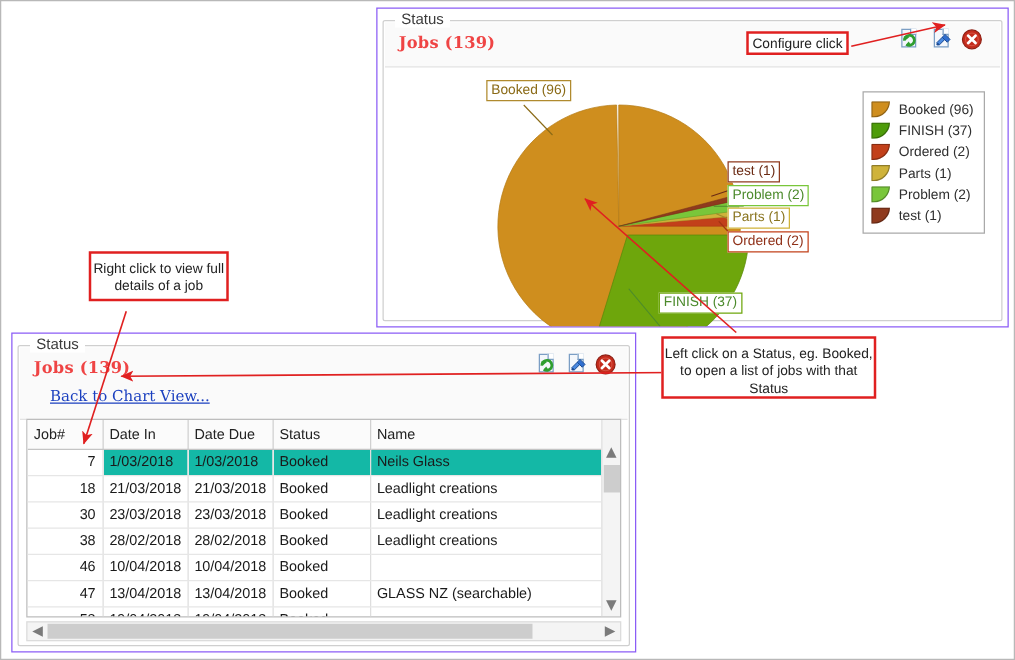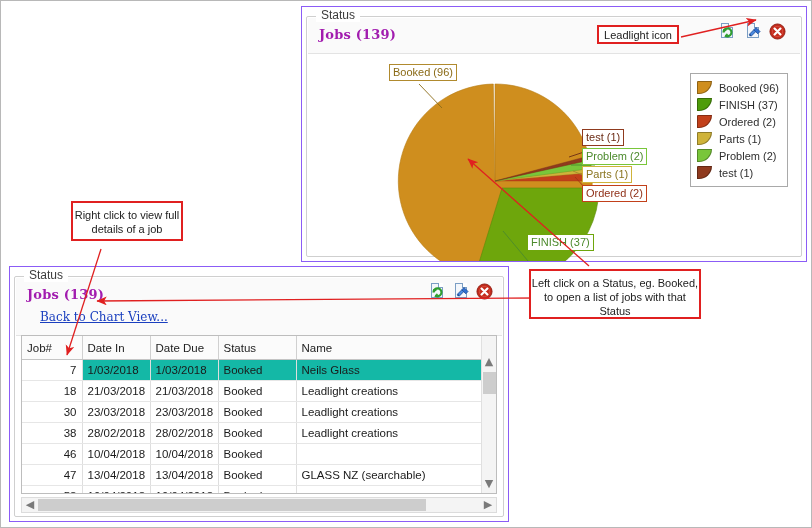--- a/index.html
+++ b/index.html
@@ -49,21 +49,21 @@
     background: #fafafa;
     border-bottom: 1px solid #e3e3e3;
     box-sizing: border-box;
   }
   .panel-title {
     position: absolute;
     left: 12px; top: 10px;
     font-family: "DejaVu Serif", "Liberation Serif", serif;
     font-size: 13px;
     font-weight: bold;
-    color: #a21caf;
+    color: #ef4444;
     letter-spacing: 0.2px;
   }
 
   
   .tb {
     position: absolute;
     top: 5px;
     width: 20px; height: 20px;
     cursor: pointer;
   }
@@ -467,19 +467,19 @@
 
     <line x1="680" y1="36" x2="755" y2="19" stroke="#e02020" stroke-width="1.3" marker-end="url(#ah)"></line>
 
     <line x1="100" y1="248" x2="66" y2="354" stroke="#e02020" stroke-width="1.3" marker-end="url(#ah)"></line>
 
     <line x1="588" y1="265" x2="467" y2="158" stroke="#e02020" stroke-width="1.3" marker-end="url(#ah)"></line>
 
     <line x1="540" y1="297" x2="96" y2="300" stroke="#e02020" stroke-width="1.3" marker-end="url(#ah)"></line>
   </svg>
 
-  <div class="callout" style="left:596px; top:24px; width:82px; height:19px; line-height:16px;">Leadlight icon</div>
+  <div class="callout" style="left:596px; top:24px; width:82px; height:19px; line-height:16px;">Configure click</div>
 
   <div class="callout" style="left:528px; top:268px; width:172px; height:50px; padding-top:5px;">Left click on a Status, eg. Booked, to open a list of jobs with that Status</div>
 
   <div class="callout" style="left:70px; top:200px; width:112px; height:40px; padding-top:5px;">Right click to view full details of a job</div>
 
 </div>
 
 </body></html>

